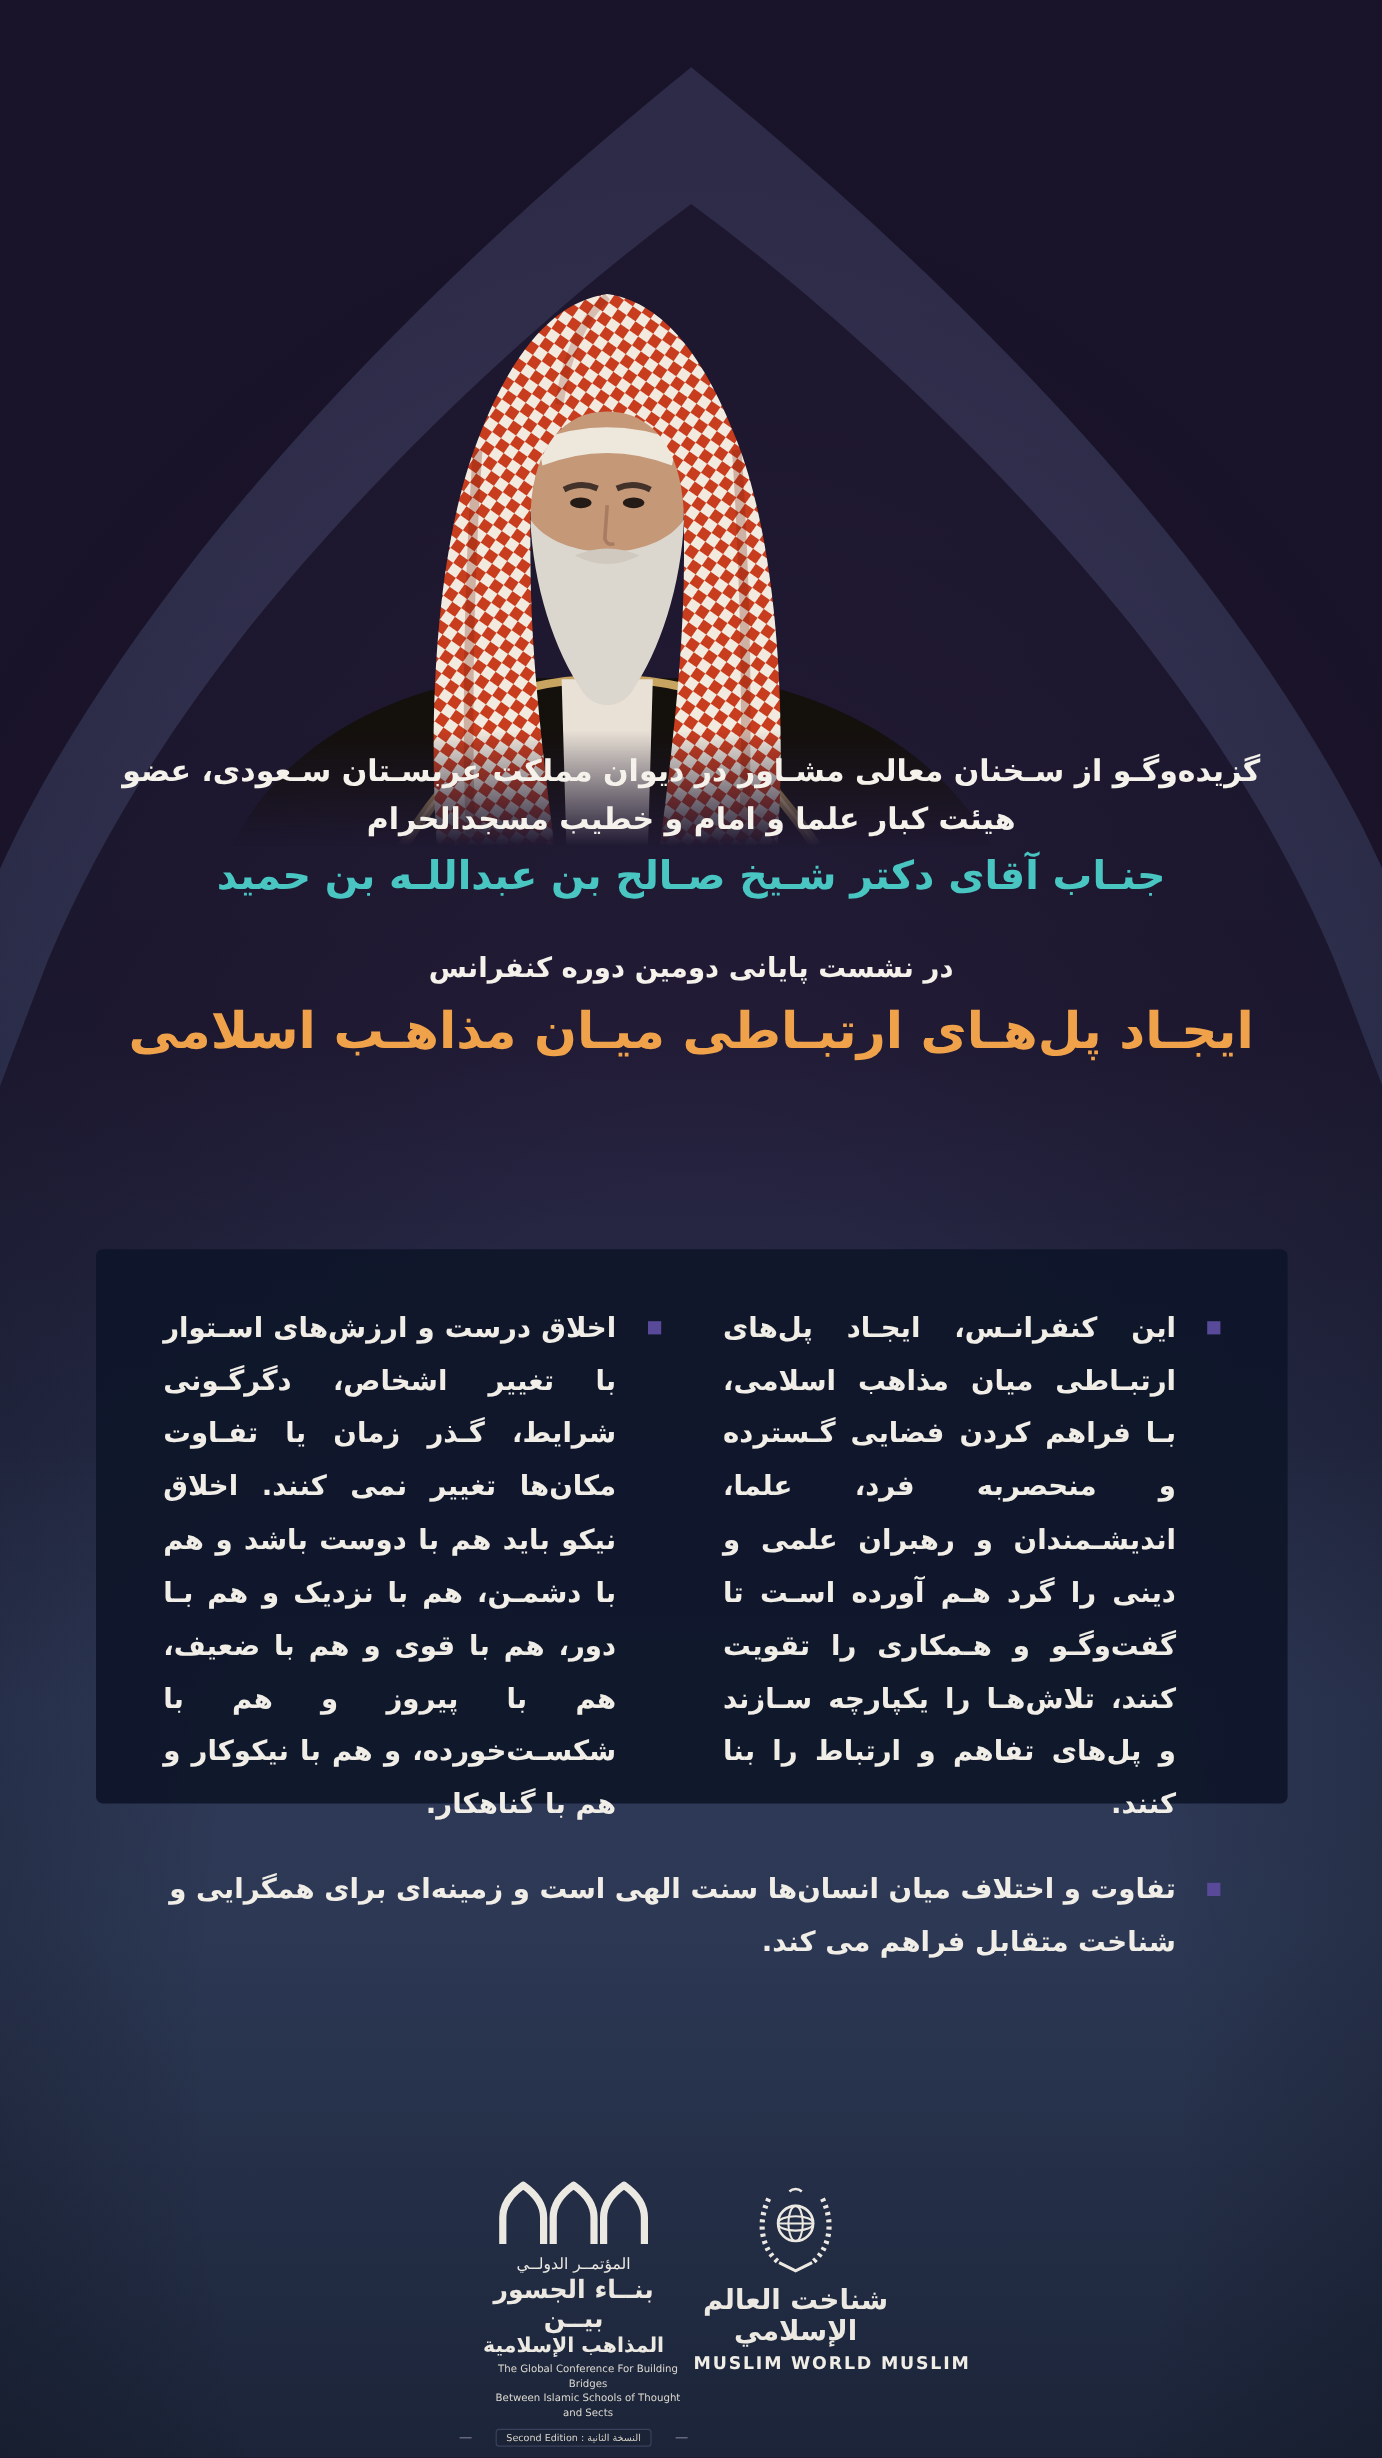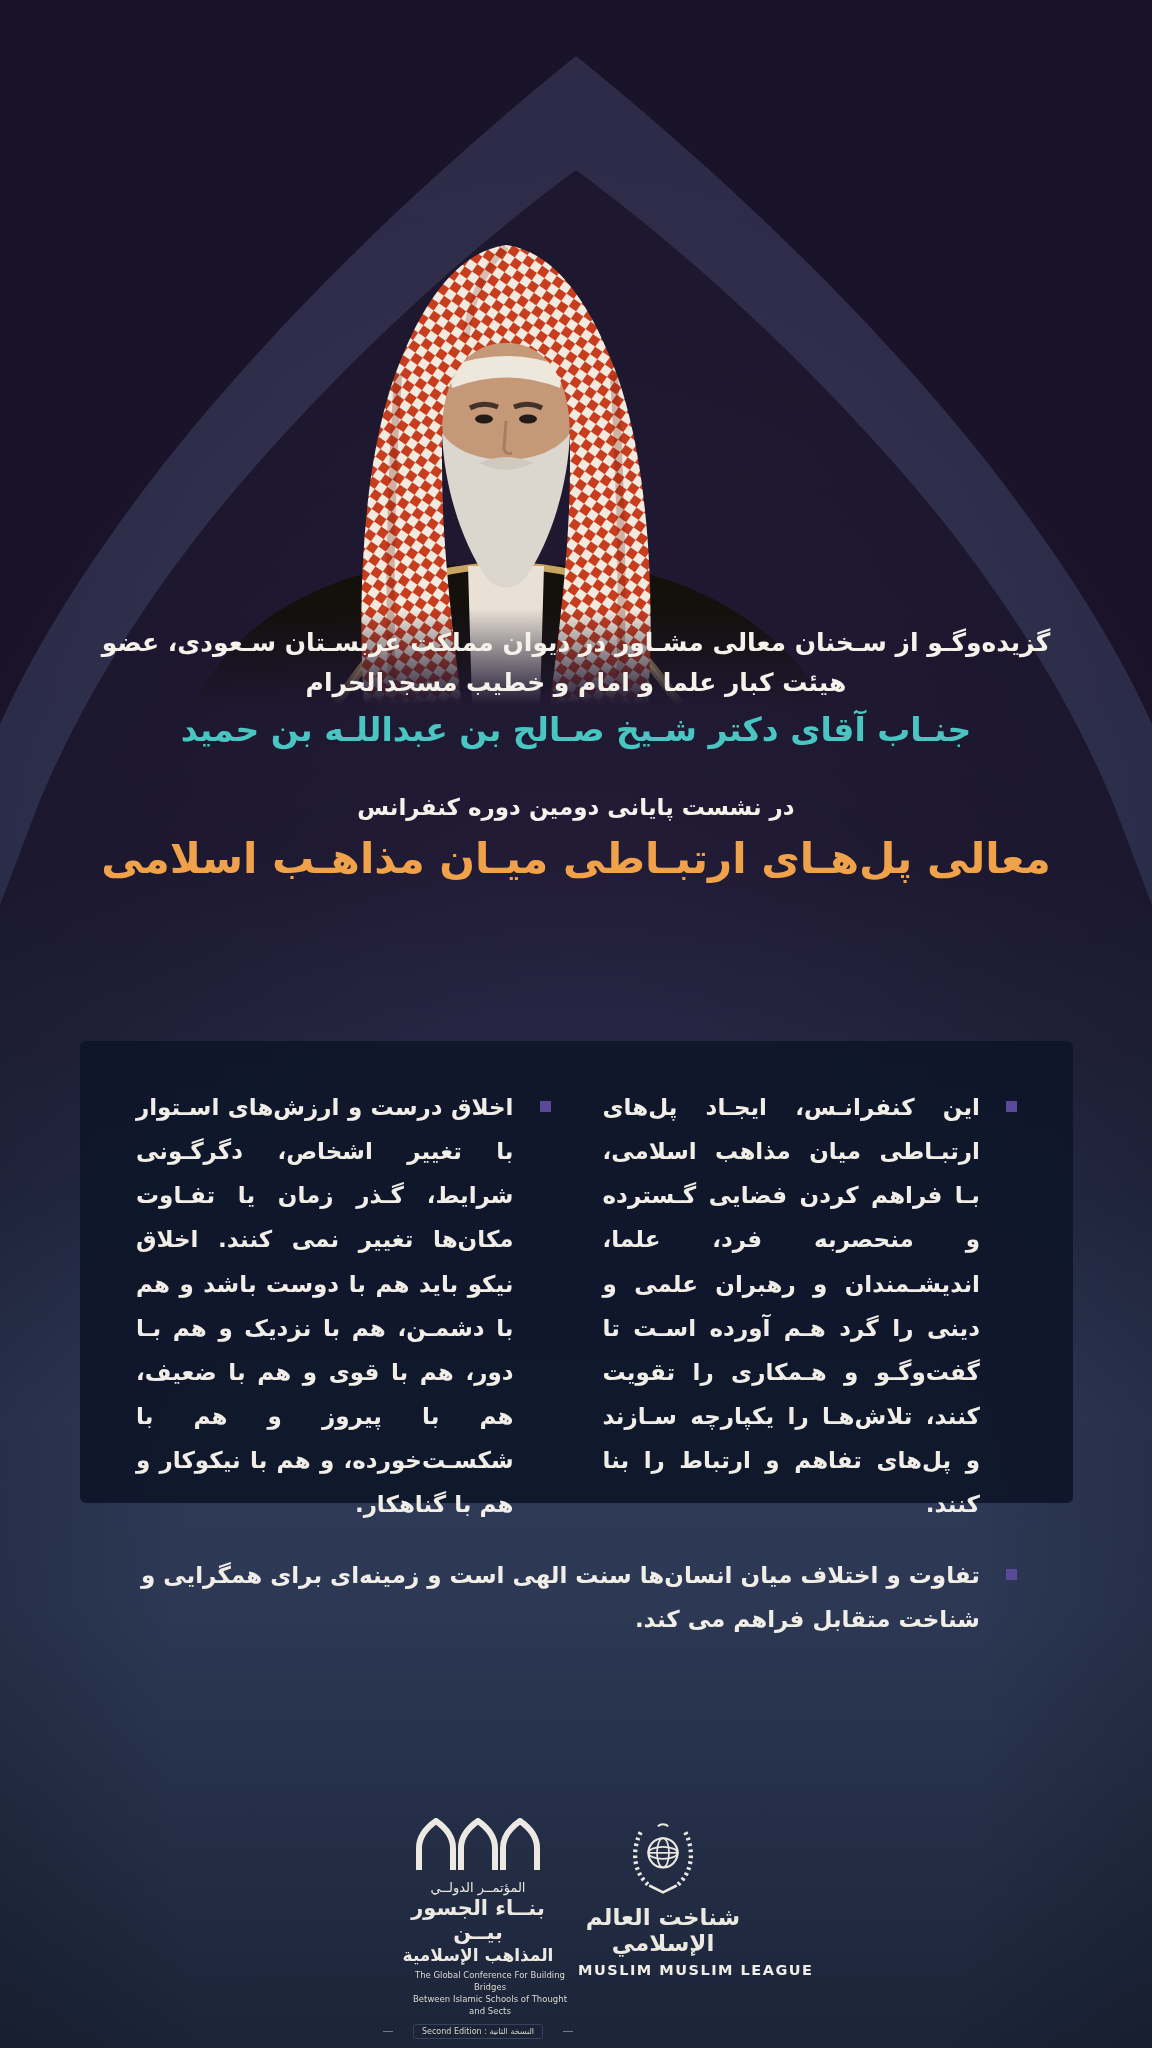--- a/index.html
+++ b/index.html
@@ -113,21 +113,21 @@
       <path d="M212 150 C206 240 202 340 206 470" stroke="rgba(120,30,10,0.28)" stroke-width="8" fill="none"></path>
       <path d="M428 150 C434 240 438 340 434 470" stroke="rgba(120,30,10,0.28)" stroke-width="8" fill="none"></path>
       <path d="M320 22 C300 40 286 70 280 112" stroke="rgba(120,30,10,0.22)" stroke-width="7" fill="none"></path>
     </g>
   </svg>
 
   <div class="hline intro1">گزیده‌وگـو از سـخنان معالی مشـاور در دیوان مملکت عربسـتان سـعودی، عضو</div>
   <div class="hline intro2">هیئت کبار علما و امام و خطیب مسجدالحرام</div>
   <div class="hline speaker">جنـاب آقای دکتر شـیخ صـالح بن عبداللـه بن حمید</div>
   <div class="hline session">در نشست پایانی دومین دوره کنفرانس</div>
-  <div class="hline title">معالی پل‌هـای ارتبـاطی میـان مذاهـب اسلامی</div>
+  <div class="hline title">ایجـاد پل‌هـای ارتبـاطی میـان مذاهـب اسلامی</div>
 
   <div class="quote-box">
     <div class="quote-cols">
       <div class="quote-item">
         <span class="bullet"></span>
         <p>این کنفرانـس، ایجـاد پل‌های ارتبـاطی میان مذاهب اسلامی، بـا فراهم کردن فضایی گـسترده و منحصربه فرد، علما، اندیشـمندان و رهبران علمی و دینی را گرد هـم آورده اسـت تا گفت‌وگـو و هـمکاری را تقویت کنند، تلاش‌هـا را یکپارچه سـازند و پل‌های تفاهم و ارتباط را بنا کنند.</p>
       </div>
       <div class="quote-item">
         <span class="bullet"></span>
         <p>اخلاق درست و ارزش‌های اسـتوار با تغییر اشخاص، دگرگـونی شرایط، گـذر زمان یا تفـاوت مکان‌ها تغییر نمی کنند. اخلاق نیکو باید هم با دوست باشد و هم با دشمـن، هم با نزدیک و هم بـا دور، هم با قوی و هم با ضعیف، هم با پیروز و هم با شکسـت‌خورده، و هم با نیکوکار و هم با گناهکار.</p>
@@ -168,16 +168,16 @@
         <circle cx="50" cy="40" r="17" stroke-width="2.5"></circle>
         <ellipse cx="50" cy="40" rx="17" ry="7" stroke-width="2"></ellipse>
         <ellipse cx="50" cy="40" rx="7" ry="17" stroke-width="2"></ellipse>
         <line x1="33" y1="40" x2="67" y2="40" stroke-width="2"></line>
         <path d="M24 16 C13 38 16 64 34 78" stroke-width="5" stroke-dasharray="3 4"></path>
         <path d="M76 16 C87 38 84 64 66 78" stroke-width="5" stroke-dasharray="3 4"></path>
         <path d="M34 78 L50 86 L66 78" stroke-width="3"></path>
       </g>
     </svg>
     <div class="mwl-ar">شناخت العالم الإسلامي</div>
-    <div class="mwl-en">MUSLIM MUSLIM LEAGUE</div>
+    <div class="mwl-en">MUSLIM WORLD MUSLIM</div>
   </div>
 
 </div>
 
 </body></html>

